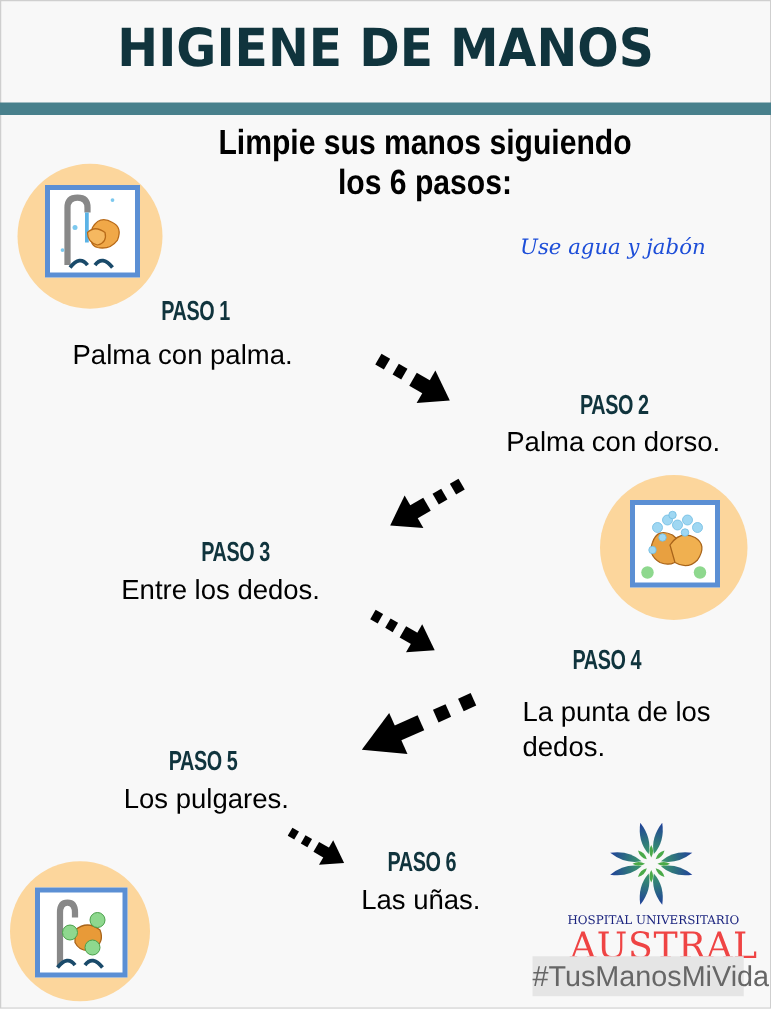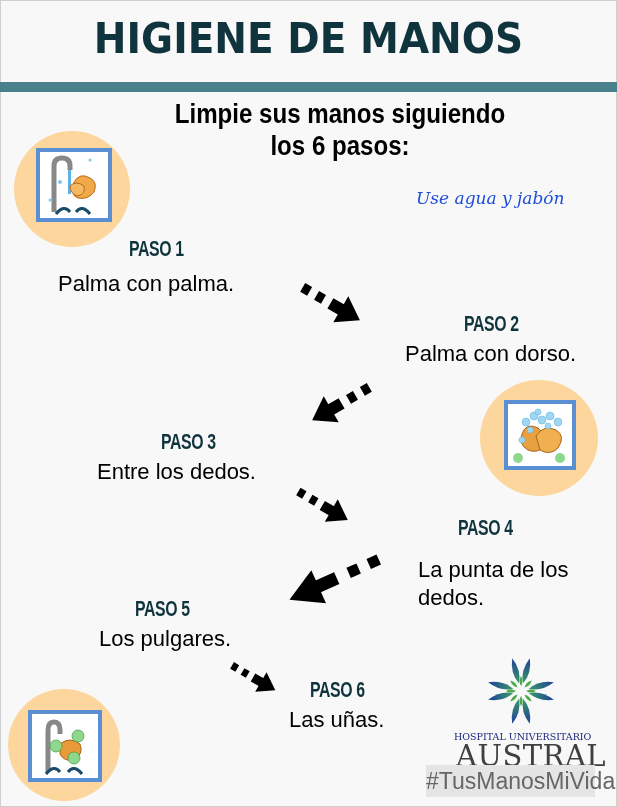--- a/index.html
+++ b/index.html
@@ -9,21 +9,21 @@
   .bar{position:absolute;left:0;top:82px;width:617px;height:10px;background:#48808c;}
   .subtitle{position:absolute;left:120px;top:98px;width:440px;text-align:center;font-family:"Liberation Sans",sans-serif;font-weight:bold;font-size:28px;line-height:32px;color:#000;transform:scaleX(0.86);}
   .note{position:absolute;left:416px;top:188px;font-family:"DejaVu Serif",serif;font-size:17px;line-height:20px;color:#1d4ed8;font-style:italic;}
   .step-title{position:absolute;font-family:"Liberation Sans",sans-serif;font-weight:bold;font-size:22px;color:#10343d;transform:scaleX(0.72);transform-origin:left top;letter-spacing:-0.5px;}
   .step-text{position:absolute;font-family:Liberation Sans, sans-serif;font-size:22px;line-height:28px;color:#000000;white-space:nowrap;}
   .circle{position:absolute;border-radius:50%;background:#fcd69c;}
   .pic{position:absolute;background:#fff;border:4px solid #5b8fd4;box-sizing:border-box;}
   .arrow{position:absolute;}
   .logo{position:absolute;}
   .hosp{position:absolute;left:454px;top:731px;font-family:"DejaVu Serif",serif;font-size:9.5px;color:#1a237e;letter-spacing:0px;}
-  .austral{position:absolute;left:456px;top:739px;font-family:"DejaVu Serif",serif;font-size:29px;color:#404040;font-weight:normal;letter-spacing:0.5px;}
+  .austral{position:absolute;left:456px;top:739px;font-family:"DejaVu Serif",serif;font-size:29px;color:#ef4444;font-weight:normal;letter-spacing:0.5px;}
   .hashtag{position:absolute;left:426px;top:765px;width:169px;height:32px;background:#e5e5e5;font-family:"Liberation Sans",sans-serif;font-size:23px;line-height:32px;color:#666;text-align:center;}
 </style>
 </head>
 <body>
 
 <div class="frame"></div>
 
 <div class="title">HIGIENE DE MANOS</div>
 <div class="bar"></div>
 

